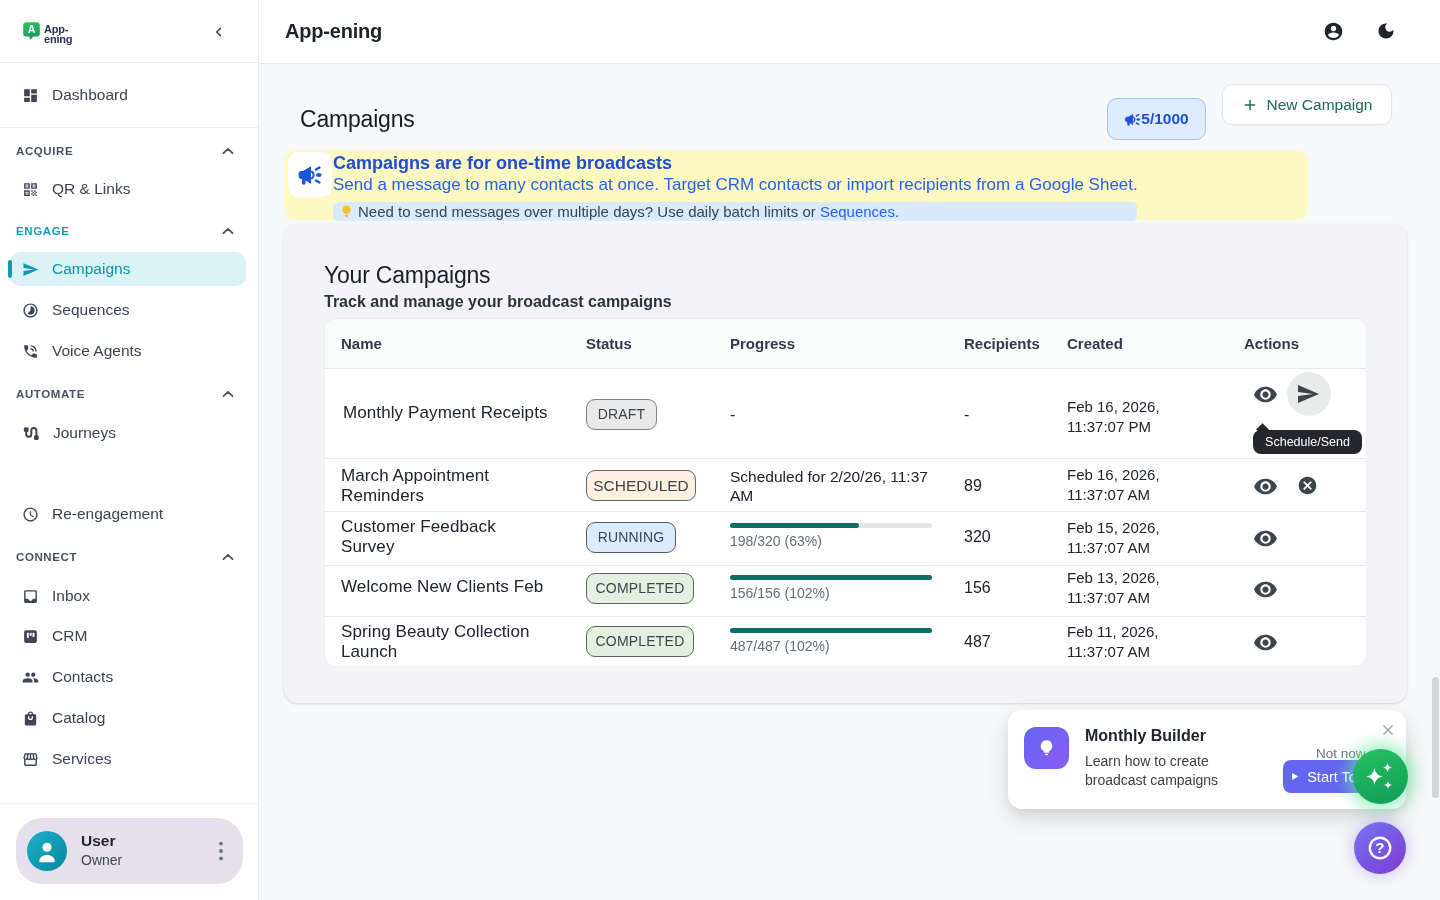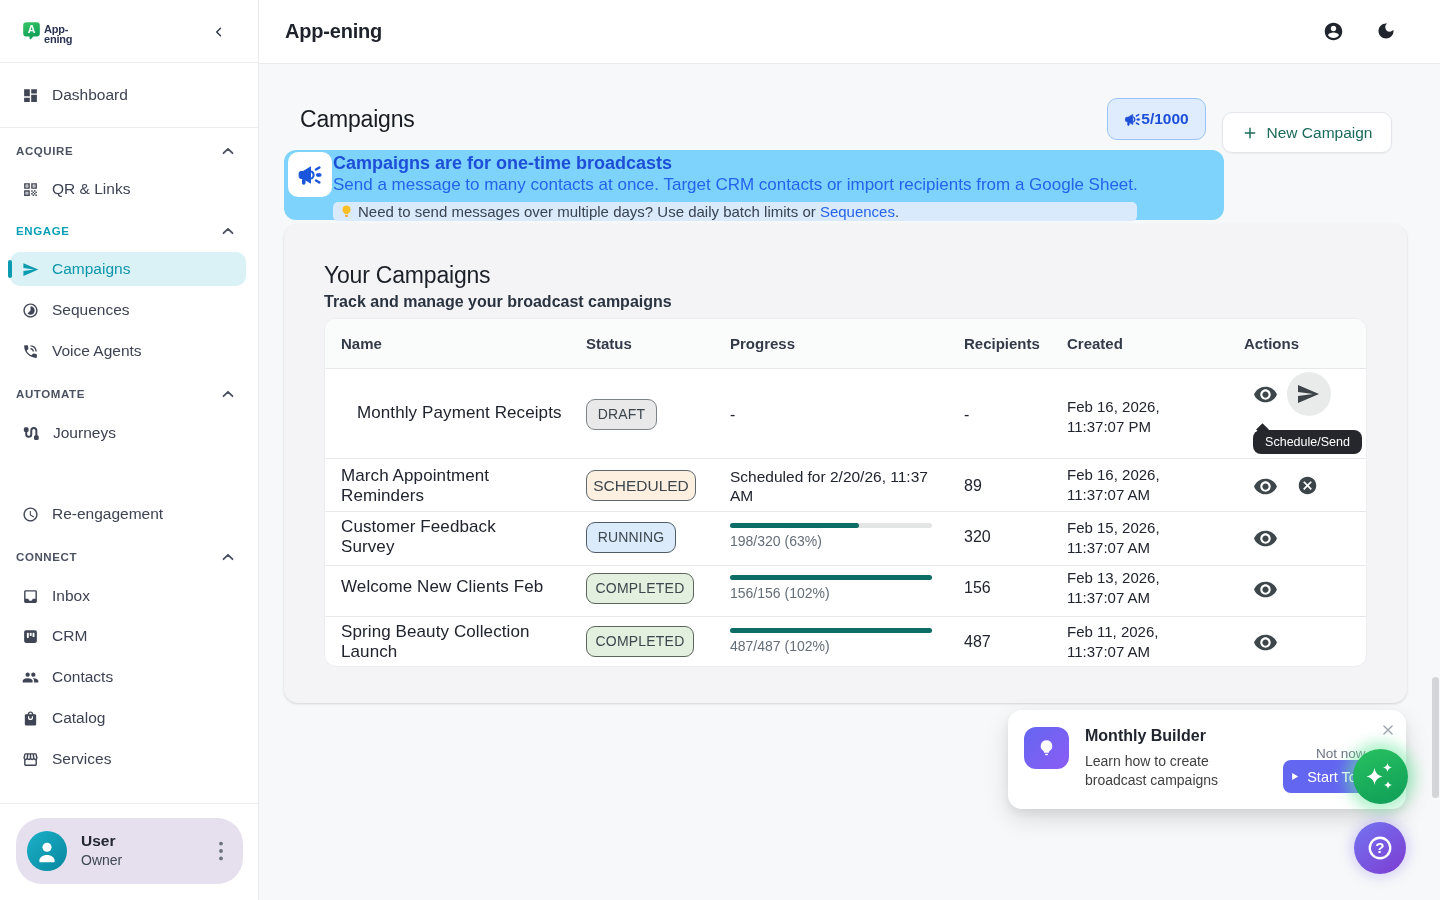--- a/index.html
+++ b/index.html
@@ -28,24 +28,24 @@
 #uname{position:absolute;left:65px;top:14px;font-size:15.5px;font-weight:bold;color:#23272f}
 #urole{position:absolute;left:65px;top:34px;font-size:14px;color:#3f4854}
 #udots{position:absolute;left:197px;top:23px}
 
 #tophead{position:absolute;left:259px;top:0;width:1181px;height:64px;background:#fff;border-bottom:1px solid #e9eaec}
 #apptitle{position:absolute;left:26px;top:20px;font-size:20px;font-weight:bold;color:#1e222b;letter-spacing:-.2px}
 
 #pagehead-title{position:absolute;left:300px;top:106px;font-size:23px;font-weight:400;color:#171b22;letter-spacing:-.2px}
 #chip{position:absolute;left:1107px;top:98px;width:99px;height:42px;border-radius:10px;background:#dfecfd;border:1px solid #9cc3f7;display:flex;align-items:center;justify-content:center;}
 #chip span{font-size:15.5px;font-weight:600;color:#1d4ed8}
-#newbtn{position:absolute;left:1222px;top:112px;width:170px;height:41px;border-radius:10px;background:#fff;border:1px solid #e3e6ea;box-shadow:0 1px 2px rgba(16,24,40,.05);display:flex;align-items:center;justify-content:center;gap:9px}
+#newbtn{position:absolute;left:1222px;top:84px;width:170px;height:41px;border-radius:10px;background:#fff;border:1px solid #e3e6ea;box-shadow:0 1px 2px rgba(16,24,40,.05);display:flex;align-items:center;justify-content:center;gap:9px}
 #newbtn span{font-size:15.5px;color:#1c6a5b;font-weight:500}
 
-#banner{position:absolute;left:284px;top:150px;width:940px;height:70px;border-radius:12px;background:#7dd3fc}
+#banner{position:absolute;left:284px;top:150px;width:1024px;height:70px;border-radius:12px;background:#fef9c3}
 #banner-ic{position:absolute;left:4px;top:2px;width:44px;height:45px;border-radius:10px;background:#fff;display:flex;align-items:center;justify-content:center}
 #banner-t1{position:absolute;left:49px;top:3px;font-size:18px;font-weight:bold;color:#1d4ed8}
 #banner-t2{position:absolute;left:49px;top:25px;font-size:17px;color:#2563eb}
 #banner-strip{position:absolute;left:49px;top:52px;width:804px;height:19px;border-radius:5px;background:#d9eafc;display:flex;align-items:center;padding-left:6px;font-size:15px;color:#3a4350}
 #banner-strip .lnk{color:#2563eb}
 
 #card{position:absolute;left:284px;top:224px;width:1123px;height:479px;border-radius:14px;background:#f4f4f6;box-shadow:0 1px 3px rgba(0,0,0,.1),0 1px 2px rgba(0,0,0,.06)}
 #card-h2{position:absolute;left:40px;top:38px;font-size:23px;font-weight:400;color:#1b1f27;letter-spacing:-.2px}
 #card-sub{position:absolute;left:40px;top:69px;font-size:16px;font-weight:700;color:#2a3340}
 #tablebox{position:absolute;left:40px;top:94px;width:1043px;height:349px;background:#fff;border:1px solid #ebedef;border-radius:12px;overflow:hidden}
@@ -285,21 +285,21 @@
     <div class="th" style="left:405px">Progress</div>
     <div class="th" style="left:639px">Recipients</div>
     <div class="th" style="left:742px">Created</div>
     <div class="th" style="left:919px">Actions</div>
     <div class="rowline" style="top:49px"></div>
     <div class="rowline" style="top:139px"></div>
     <div class="rowline" style="top:192px"></div>
     <div class="rowline" style="top:246px"></div>
     <div class="rowline" style="top:297px"></div>
 
-    <div class="cell" style="left:32px;top:84px">Monthly Payment Receipts</div>
+    <div class="cell" style="left:18px;top:84px">Monthly Payment Receipts</div>
     <div class="badge draft" style="left:261px;top:80px;width:71px">DRAFT</div>
     <div class="cell recip" style="left:405px;top:86px">-</div>
     <div class="cell recip" style="left:639px;top:86px">-</div>
     <div class="datec" style="left:742px;top:78px">Feb 16, 2026,<br>11:37:07 PM</div>
     <svg class="eyeic" style="left:928px;top:63px" viewBox="0 0 24 24" fill="#3d464a">
         <use href="#eye"></use>
       </svg>
     <div style="position:absolute;left:962px;top:53px;width:44px;height:44px;border-radius:50%;background:#e9ebea"></div>
     <svg style="position:absolute;left:971px;top:63px;width:24px;height:24px" viewBox="0 0 24 24" fill="#3c4449">
         <path d="M2.01 21L23 12 2.01 3 2 10l15 2-15 2z"></path>

